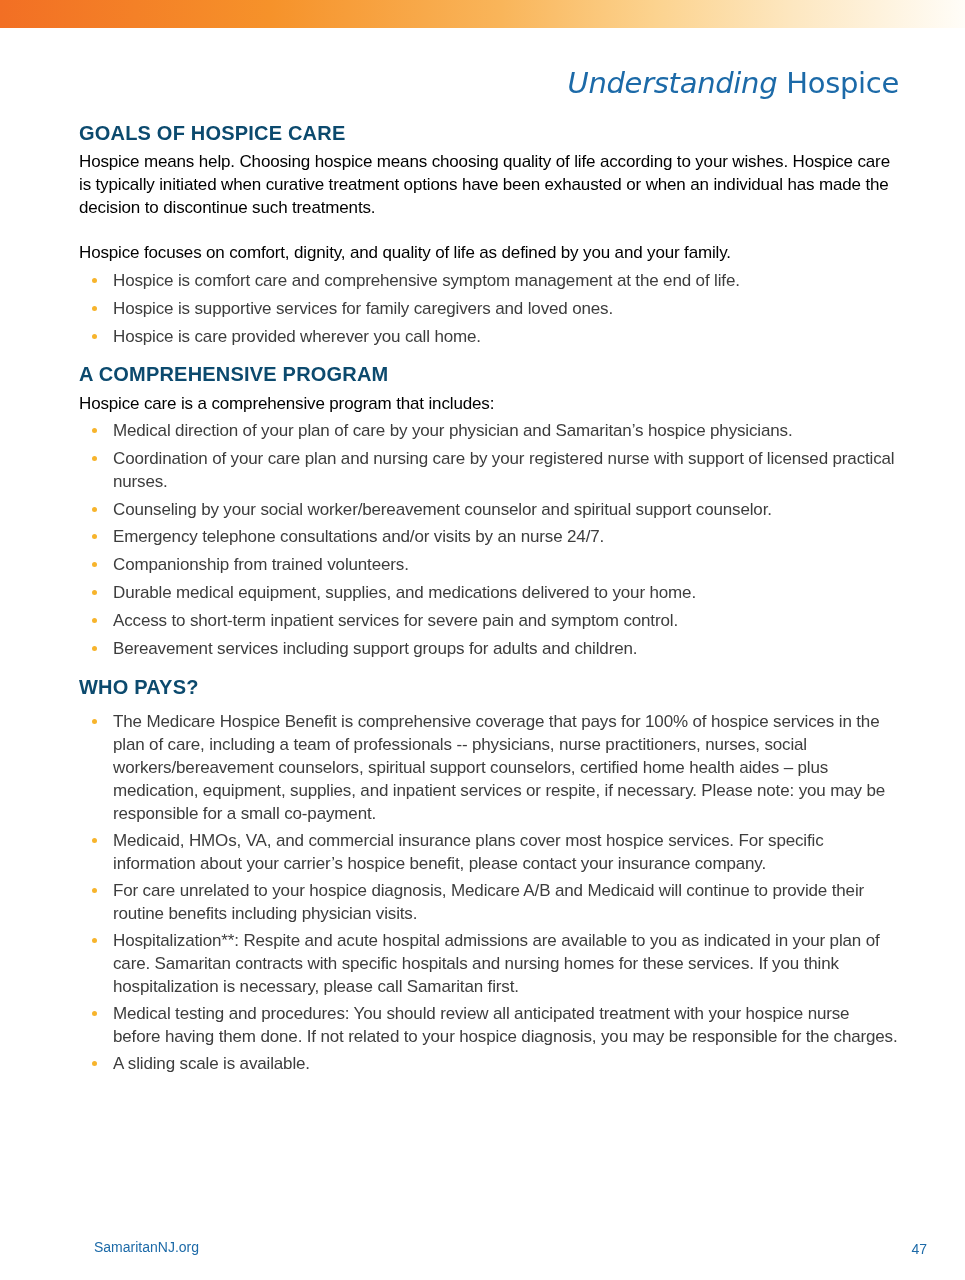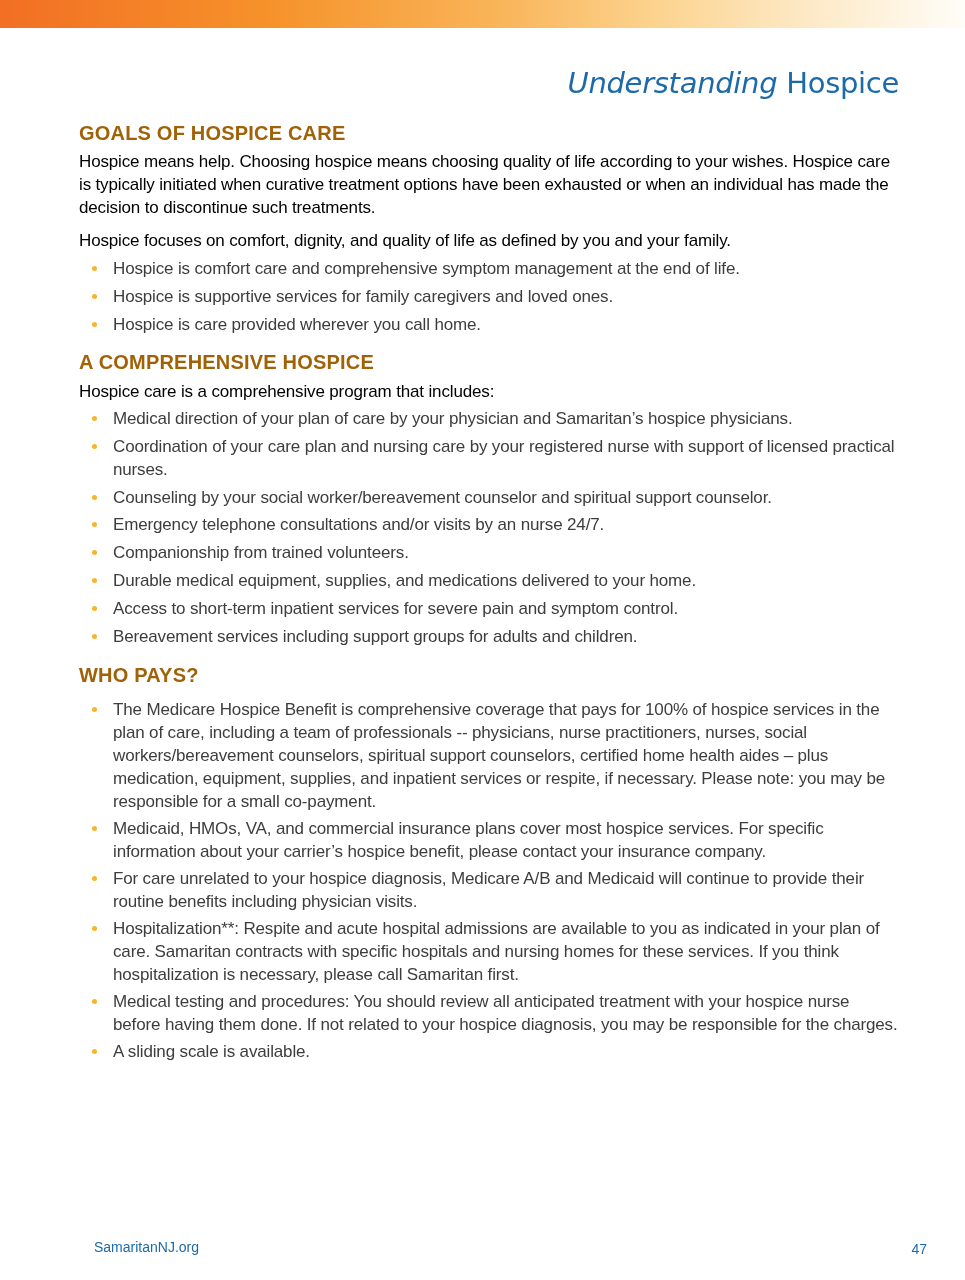--- a/index.html
+++ b/index.html
@@ -11,27 +11,27 @@
     position: absolute; left: 0; top: 0; width: 965px; height: 28px;
     background: linear-gradient(to right, #f26f24 0%, #f6922a 28%, #f9b55a 52%, #fcd38f 68%, #fde7c0 82%, #fffdf8 100%);
   }
   .page { position: absolute; left: 79px; top: 62px; width: 820px; }
   .page-title {
     margin: 0; color: #1c6aa8; font-family: "DejaVu Sans", sans-serif; font-weight: normal;
     font-size: 29px; line-height: 42px; letter-spacing: -0.3px; text-align: right;
   }
   .page-title .italic { font-style: italic; }
   h2 {
-    margin: 0; color: #a16207; font-weight: bold; font-size: 20px; letter-spacing: 0.2px;
+    margin: 0; color: #0c4a6e; font-weight: bold; font-size: 20px; letter-spacing: 0.2px;
     font-family: "Liberation Sans", sans-serif;
   }
   .s1-h { margin-top: 16px; line-height: 26px; }
   p { margin: 0; font-size: 17px; line-height: 23px; color: #000000; letter-spacing: -0.15px; }
   .p1 { margin-top: 4px; }
-  .p2 { margin-top: 10px; }
+  .p2 { margin-top: 22px; }
   ul { list-style: none; margin: 0; padding: 0; }
   li {
     position: relative; padding-left: 34px; font-size: 17px; line-height: 23px; color: #3d3d3d; letter-spacing: -0.15px;
   }
   li .bullet {
     position: absolute; left: 13px; top: 9px; width: 5px; height: 5px; border-radius: 50%; background: #f7b42c;
   }
   .goals-list { margin-top: 5px; }
   .goals-list li { margin-bottom: 5px; }
   .s2-h { margin-top: 13px; line-height: 26px; }
@@ -61,21 +61,21 @@
     <p class="p1">Hospice means help. Choosing hospice means choosing quality of life according to your wishes. Hospice care is typically initiated when curative treatment options have been exhausted or when an individual has made the decision to discontinue such treatments.</p>
     <p class="p2">Hospice focuses on comfort, dignity, and quality of life as defined by you and your family.</p>
     <ul class="goals-list">
       <li><span class="bullet"></span><span>Hospice is comfort care and comprehensive symptom management at the end of life.</span></li>
       <li><span class="bullet"></span><span>Hospice is supportive services for family caregivers and loved ones.</span></li>
       <li><span class="bullet"></span><span>Hospice is care provided wherever you call home.</span></li>
     </ul>
   </section>
 
   <section>
-    <h2 class="s2-h">A COMPREHENSIVE HOSPICE</h2>
+    <h2 class="s2-h">A COMPREHENSIVE PROGRAM</h2>
     <p class="p3">Hospice care is a comprehensive program that includes:</p>
     <ul class="prog-list">
       <li><span class="bullet"></span><span>Medical direction of your plan of care by your physician and Samaritan’s hospice physicians.</span></li>
       <li><span class="bullet"></span><span>Coordination of your care plan and nursing care by your registered nurse with support of licensed practical nurses.</span></li>
       <li><span class="bullet"></span><span>Counseling by your social worker/bereavement counselor and spiritual support counselor.</span></li>
       <li><span class="bullet"></span><span>Emergency telephone consultations and/or visits by an nurse 24/7.</span></li>
       <li><span class="bullet"></span><span>Companionship from trained volunteers.</span></li>
       <li><span class="bullet"></span><span>Durable medical equipment, supplies, and medications delivered to your home.</span></li>
       <li><span class="bullet"></span><span>Access to short-term inpatient services for severe pain and symptom control.</span></li>
       <li><span class="bullet"></span><span>Bereavement services including support groups for adults and children.</span></li>

